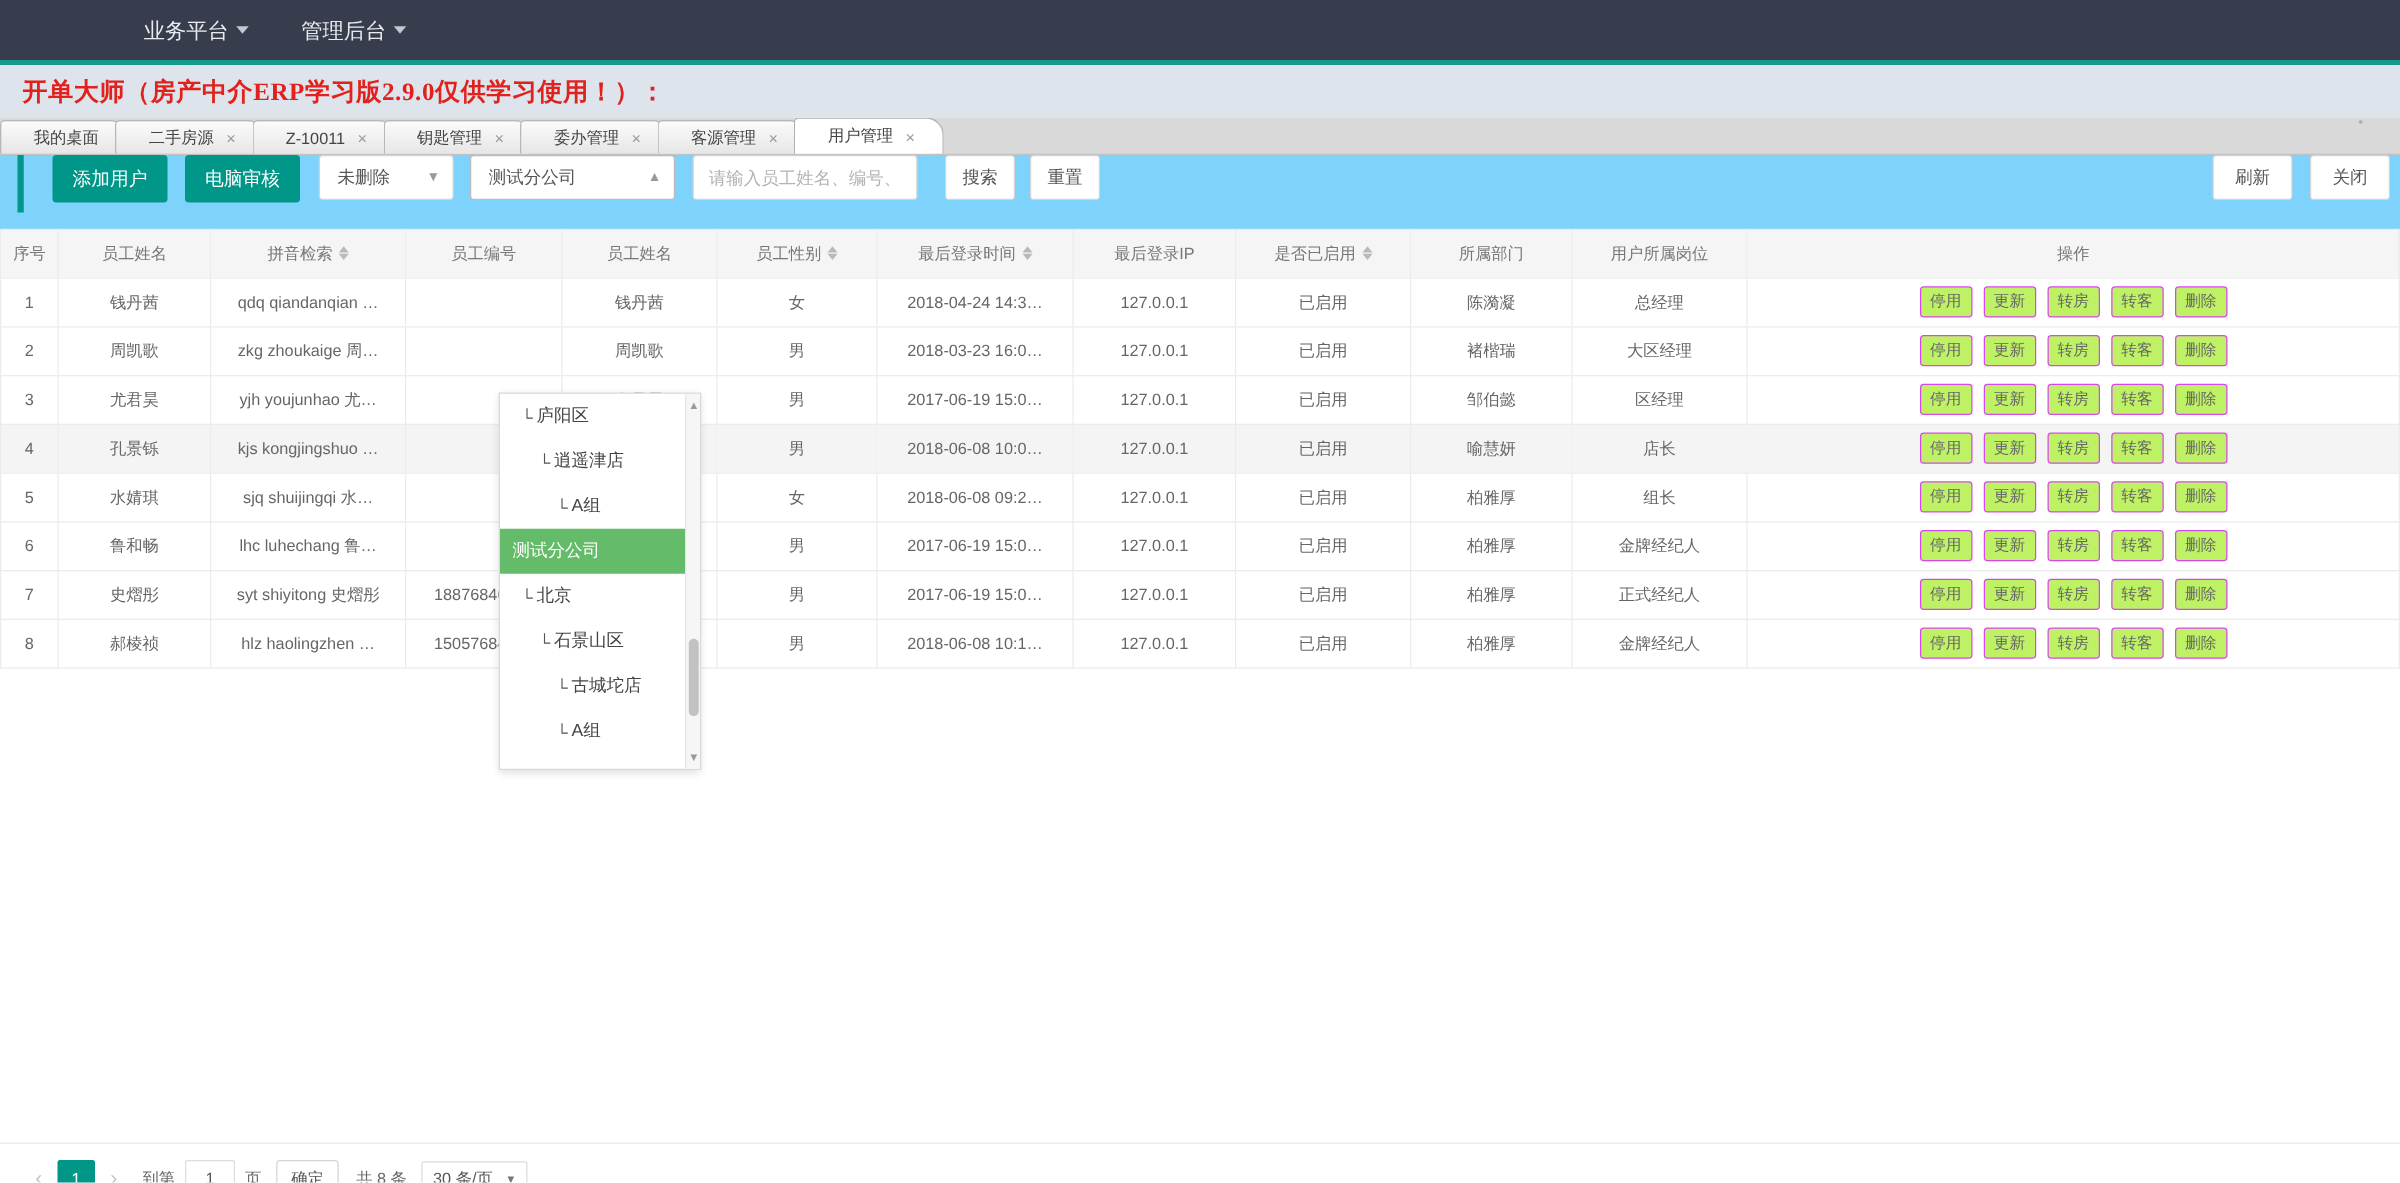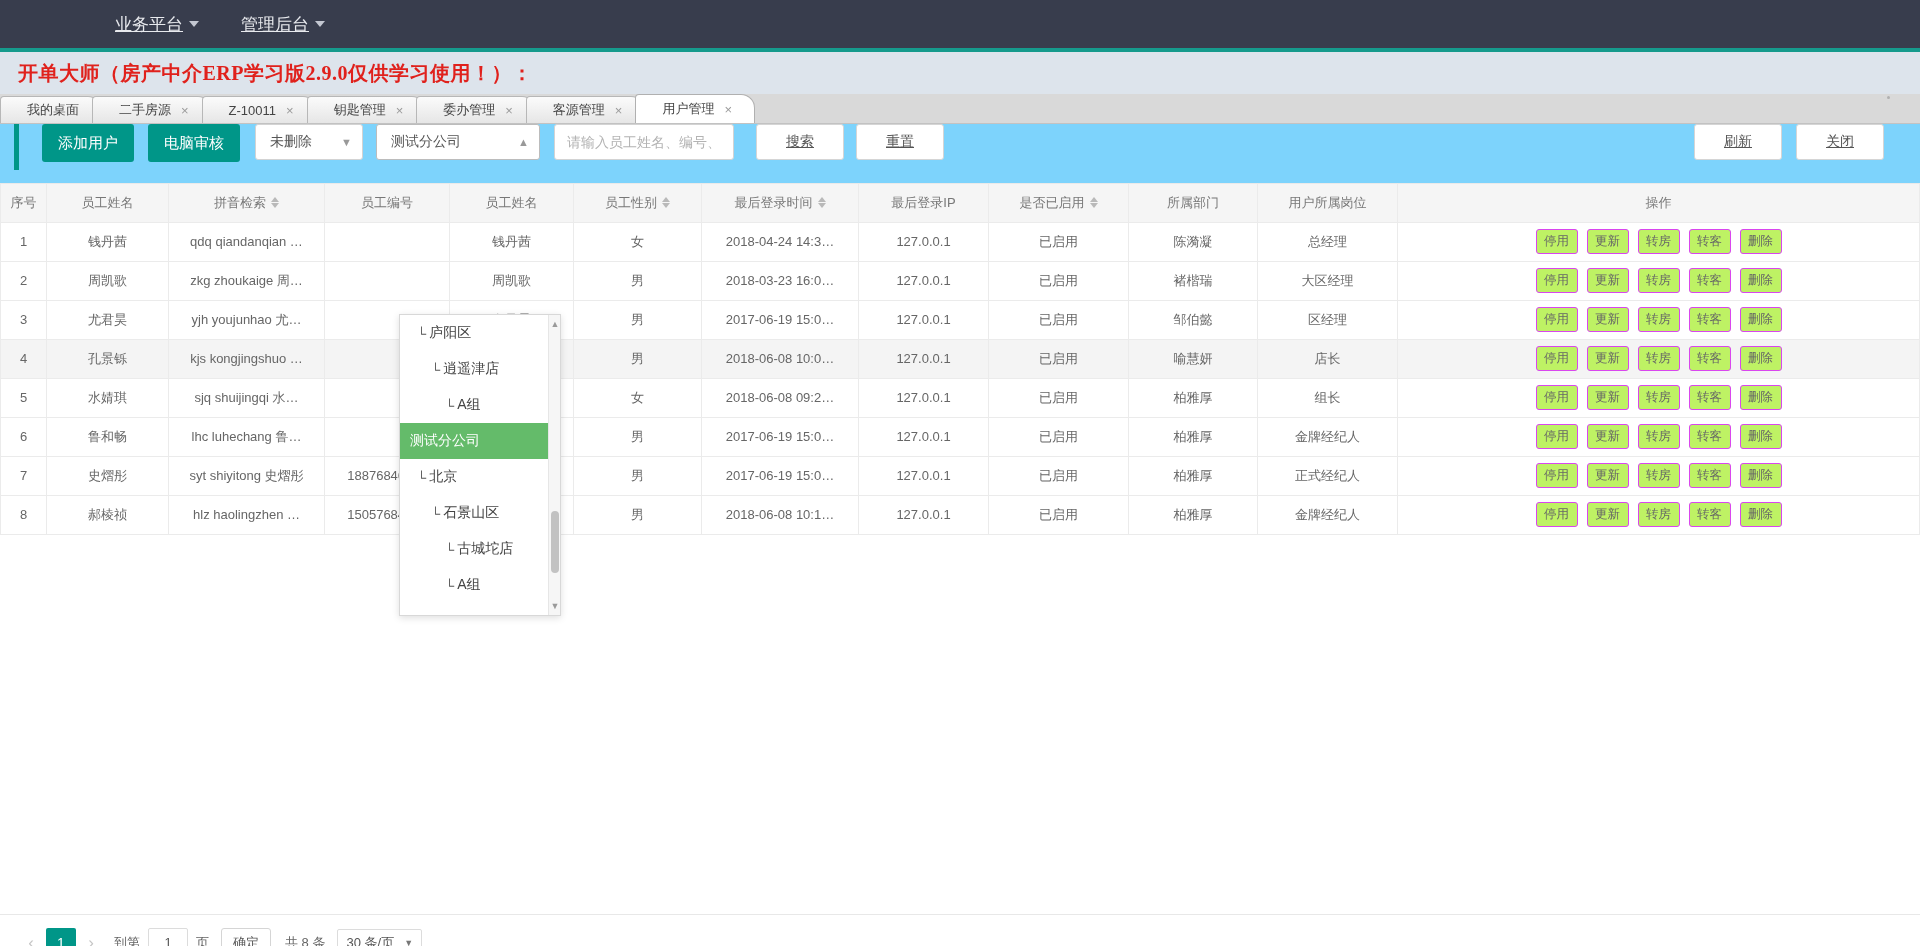--- a/index.html
+++ b/index.html
@@ -15,21 +15,21 @@
   .topnav {
     position: relative;
     height: 48px;
     background: #383d4d;
     display: flex;
     align-items: center;
   }
   .topnav-menus { display: flex; align-items: center; margin-left: 115px; gap: 42px; }
   .topnav-item {
     color: #e8eaee; font-size: 17px; cursor: pointer;
-    display: flex; align-items: center; gap: 6px; white-space: nowrap; text-decoration: underline;
+    display: flex; align-items: center; gap: 6px; white-space: nowrap;
   }
   .caret-down {
     width: 0; height: 0; border-left: 5px solid transparent;
     border-right: 5px solid transparent; border-top: 6px solid #c3c7d1;
     display: inline-block;
   }
   .topnav-right {
     position: absolute; right: 0; top: 0; height: 48px;
     display: flex; align-items: center; gap: 0;
   }
@@ -137,27 +137,27 @@
 
   .search-input {
     width: 180px; height: 36px; margin-left: 14px;
     border: 1px solid #d3d3d3; border-radius: 3px;
     padding: 0 12px; font-size: 14px; color: #444;
     font-family: inherit; background: #fff;
   }
   .search-input::placeholder { color: #b3b3b3; }
 
   .btn-plain {
-    height: 36px; min-width: 56px; padding: 0 29px;
+    height: 36px; min-width: 56px; padding: 0 13px;
     background: #fff; border: 1px solid #d5d5d5; border-radius: 3px;
-    color: #555; font-size: 14px; cursor: pointer; font-family: inherit; text-decoration: underline;
+    color: #555; font-size: 14px; cursor: pointer; font-family: inherit;
   }
   .btn-search { margin-left: 22px; }
   .btn-reset { margin-left: 12px; }
-  .toolbar-right { position: absolute; right: 36px; display: flex; gap: 14px; }
+  .toolbar-right { position: absolute; right: 8px; display: flex; gap: 14px; }
   .toolbar-right .btn-plain { min-width: 64px; height: 36px; }
 
   
   .dropdown {
     position: absolute; left: 399px; top: 190px;
     width: 162px; height: 302px;
     background: #fff; border: 1px solid #d8d8d8;
     box-shadow: 0 2px 7px rgba(0,0,0,.13);
     z-index: 60; overflow: hidden;
   }

